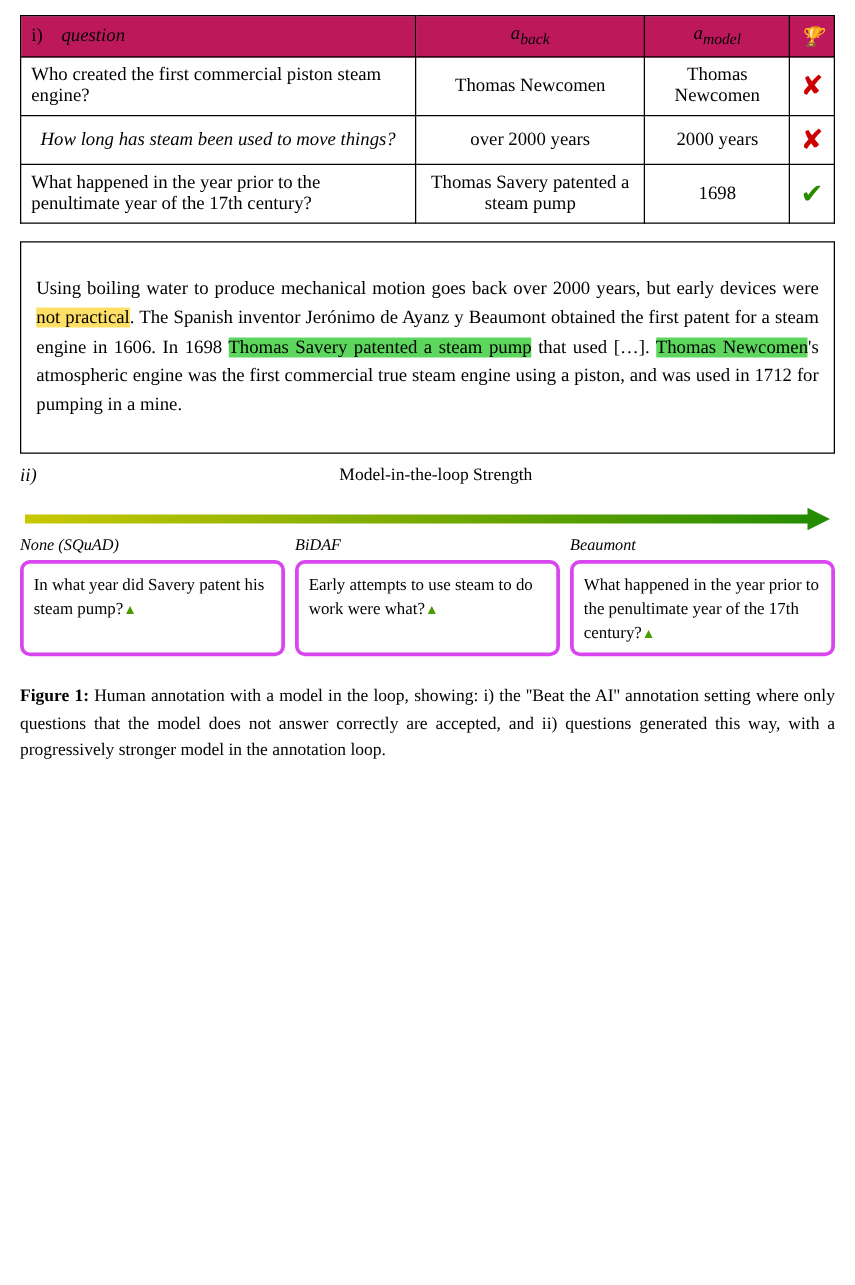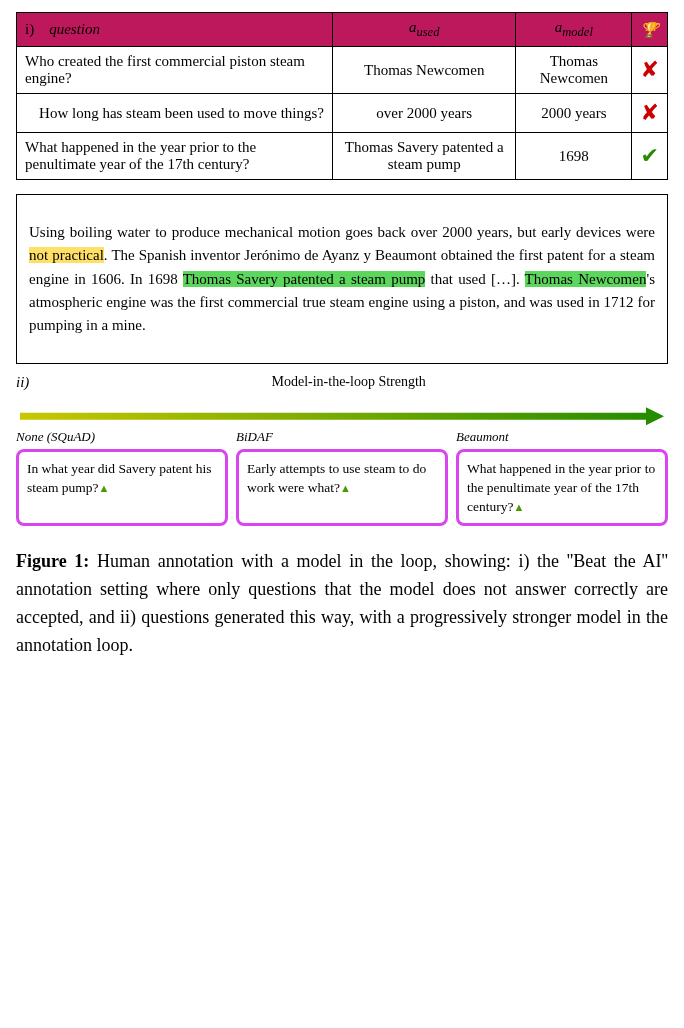--- a/index.html
+++ b/index.html
@@ -110,21 +110,21 @@
       position: relative;
       background: #fff;
     }
     .triangle-icon {
       color: #4a9a00;
       font-size: 11px;
     }
 
     
     .caption {
-      font-size: 18px;
+      font-size: 14px;
       line-height: 1.55;
       margin-top: 22px;
       text-align: justify;
     }
     .caption-bold {
       font-weight: bold;
     }
 
     
     .a-sub {
@@ -136,37 +136,37 @@
 
 <div style="display:flex; align-items:flex-start; margin-bottom:4px;">
   <table class="qa-table">
     <thead>
       <tr>
         <th style="font-style:normal; text-align:left;">
           <span>i)</span>&nbsp;&nbsp;&nbsp;
           <em>question</em>
         </th>
         <th>
-          <span class="a-sub"><em>a</em><sub><em>used</em></sub></span>
+          <span class="a-sub"><em>a</em><sub><em>back</em></sub></span>
         </th>
         <th>
           <span class="a-sub"><em>a</em><sub><em>model</em></sub></span>
         </th>
         <th>🏆</th>
       </tr>
     </thead>
     <tbody id="table-body">
     <tr>
           <td style="text-align: left;">Who created the first commercial piston steam engine?</td>
           <td>Thomas Newcomen</td>
           <td>Thomas Newcomen</td>
           <td><span class="wrong-icon">✘</span></td>
         </tr>
         <tr>
-          <td style="text-align: right;">How long has steam been used to move things?</td>
+          <td style="text-align: center; font-style: italic;">How long has steam been used to move things?</td>
           <td>over 2000 years</td>
           <td>2000 years</td>
           <td><span class="wrong-icon">✘</span></td>
         </tr>
         <tr>
           <td style="text-align: left;">What happened in the year prior to the penultimate year of the 17th century?</td>
           <td>Thomas Savery patented a steam pump</td>
           <td>1698</td>
           <td><span class="correct-icon">✔</span></td>
         </tr>

